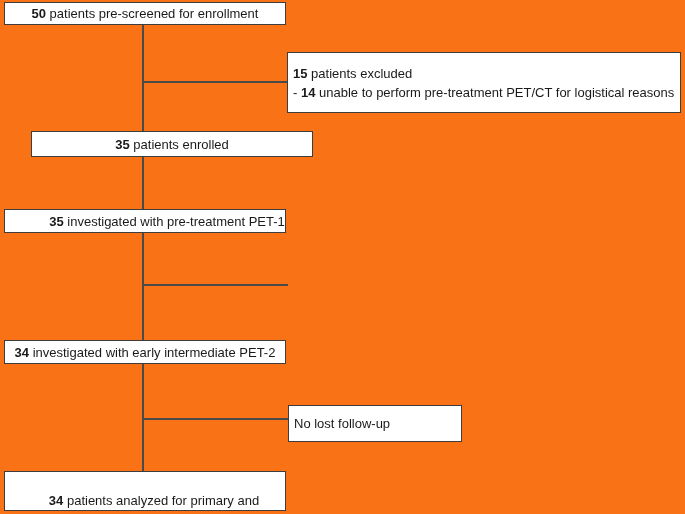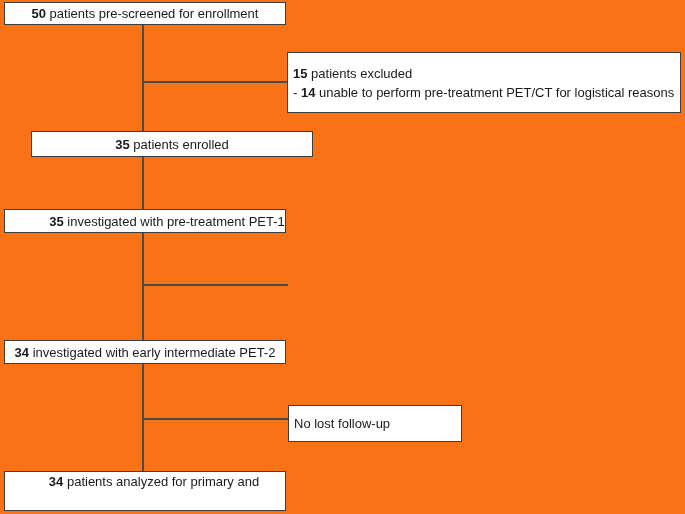--- a/index.html
+++ b/index.html
@@ -34,21 +34,21 @@
     display: flex;
     flex-direction: column;
     justify-content: center;
     align-items: flex-start;
     text-align: left;
     padding: 2px 5px;
   }
   .box.center-col {
     display: flex;
     flex-direction: column;
-    justify-content: space-between;
+    justify-content: flex-end;
     align-items: center;
     text-align: center;
     padding-left: 18px;
   }
   .num { font-weight: bold; }
   .connector {
     position: absolute;
     background: #4a4a4a;
   }
   .v-line { width: 1.5px; }

